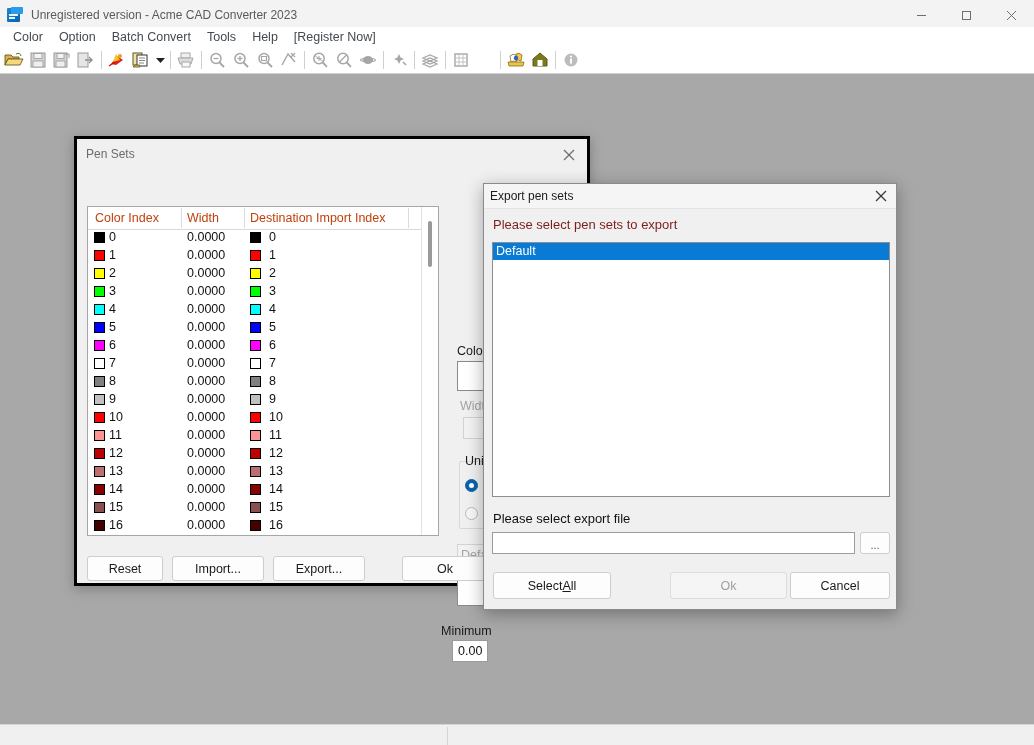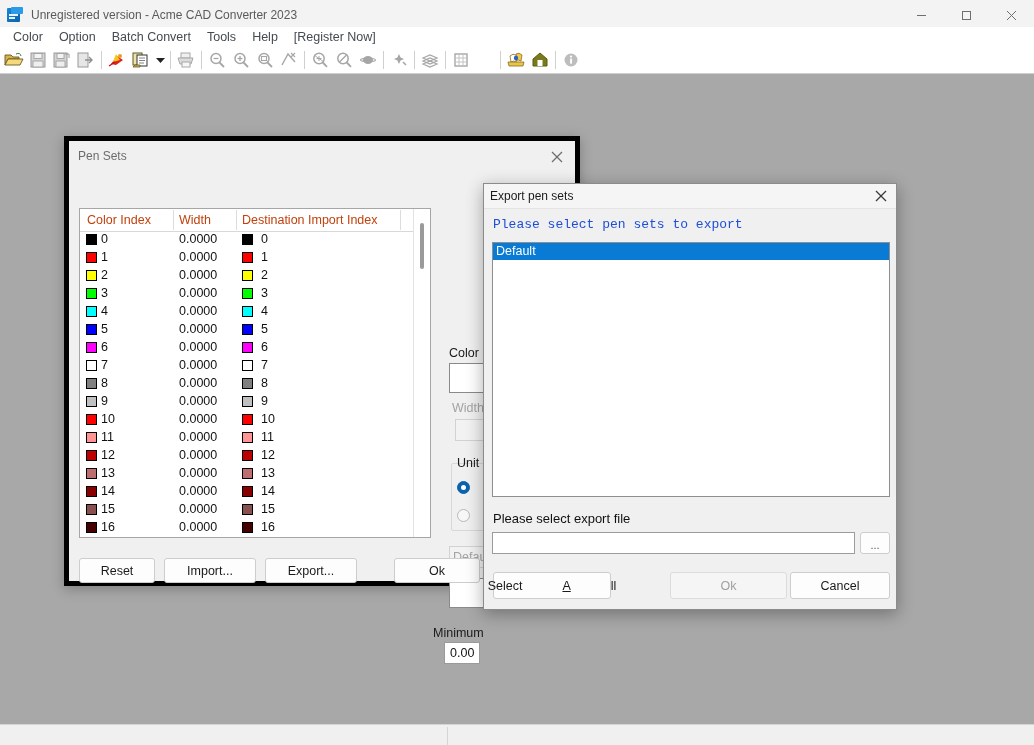--- a/index.html
+++ b/index.html
@@ -112,24 +112,24 @@
     background: #f0f0f0;
     border-top: 1px solid #d5d5d5;
   }
   .statusbar .sdiv {
     position: absolute; left: 447px; top: 2px; width: 1px; height: 18px;
     background: #d5d5d5;
   }
 
   
   .pensets {
-    position: absolute; left: 64px; top: 136px;
+    position: absolute; left: 74px; top: 136px;
     width: 516px; height: 450px;
     background: #f0f0f0;
-    border: 5px solid #000000;
+    border: 3px solid #000000;
     box-shadow: 0 3px 12px rgba(0,0,0,0.25);
     box-sizing: border-box;
   }
   .ps-title {
     position: absolute; left: 0; top: 0; width: 100%; height: 32px;
     background: #f0f0f0;
   }
   .ps-title .t {
     position: absolute; left: 9px; top: 8px;
     font-size: 12px; color: #6c6c6c;
@@ -300,22 +300,22 @@
     font-family: "Liberation Sans", sans-serif;
   }
   .exp-close {
     position: absolute; right: 4px; top: 2px;
     width: 22px; height: 20px;
     display: flex; align-items: center; justify-content: center;
     color: #4a4a4a;
   }
   .exp-lbl1 {
     position: absolute; left: 9px; top: 33px;
-    font-size: 13px; color: #1d4ed8;
-    font-family: Liberation Mono, monospace;
+    font-size: 13px; color: #7f1d1d;
+    font-family: Liberation Sans, sans-serif;
   }
   .exp-list {
     position: absolute; left: 8px; top: 58px;
     width: 398px; height: 255px;
     background: #ffffff; border: 1px solid #8e8e8e;
     box-sizing: border-box; overflow: hidden;
   }
   .exp-item {
     height: 17px; line-height: 17px;
     padding-left: 3px;
@@ -335,21 +335,21 @@
     background: #ffffff; border: 1px solid #9c9c9c;
     box-sizing: border-box;
   }
   .exp-browse {
     position: absolute; left: 376px; top: 348px;
     width: 30px; height: 22px;
     font-size: 11px; color: #555;
     align-items: flex-end;
     padding-bottom: 2px;
   }
-  .exp-selall { position: absolute; left: 9px;   top: 388px; width: 118px; height: 27px; gap: 40px; }
+  .exp-selall { position: absolute; left: 9px;   top: 388px; width: 118px; height: 27px; }
   .exp-ok     { position: absolute; left: 186px; top: 388px; width: 117px; height: 27px; }
   .exp-cancel { position: absolute; left: 306px; top: 388px; width: 100px; height: 27px; }
   .ul { text-decoration: underline; }
 </style>
 </head>
 <body>
 
 <div id="app">
 
   <div class="titlebar">

